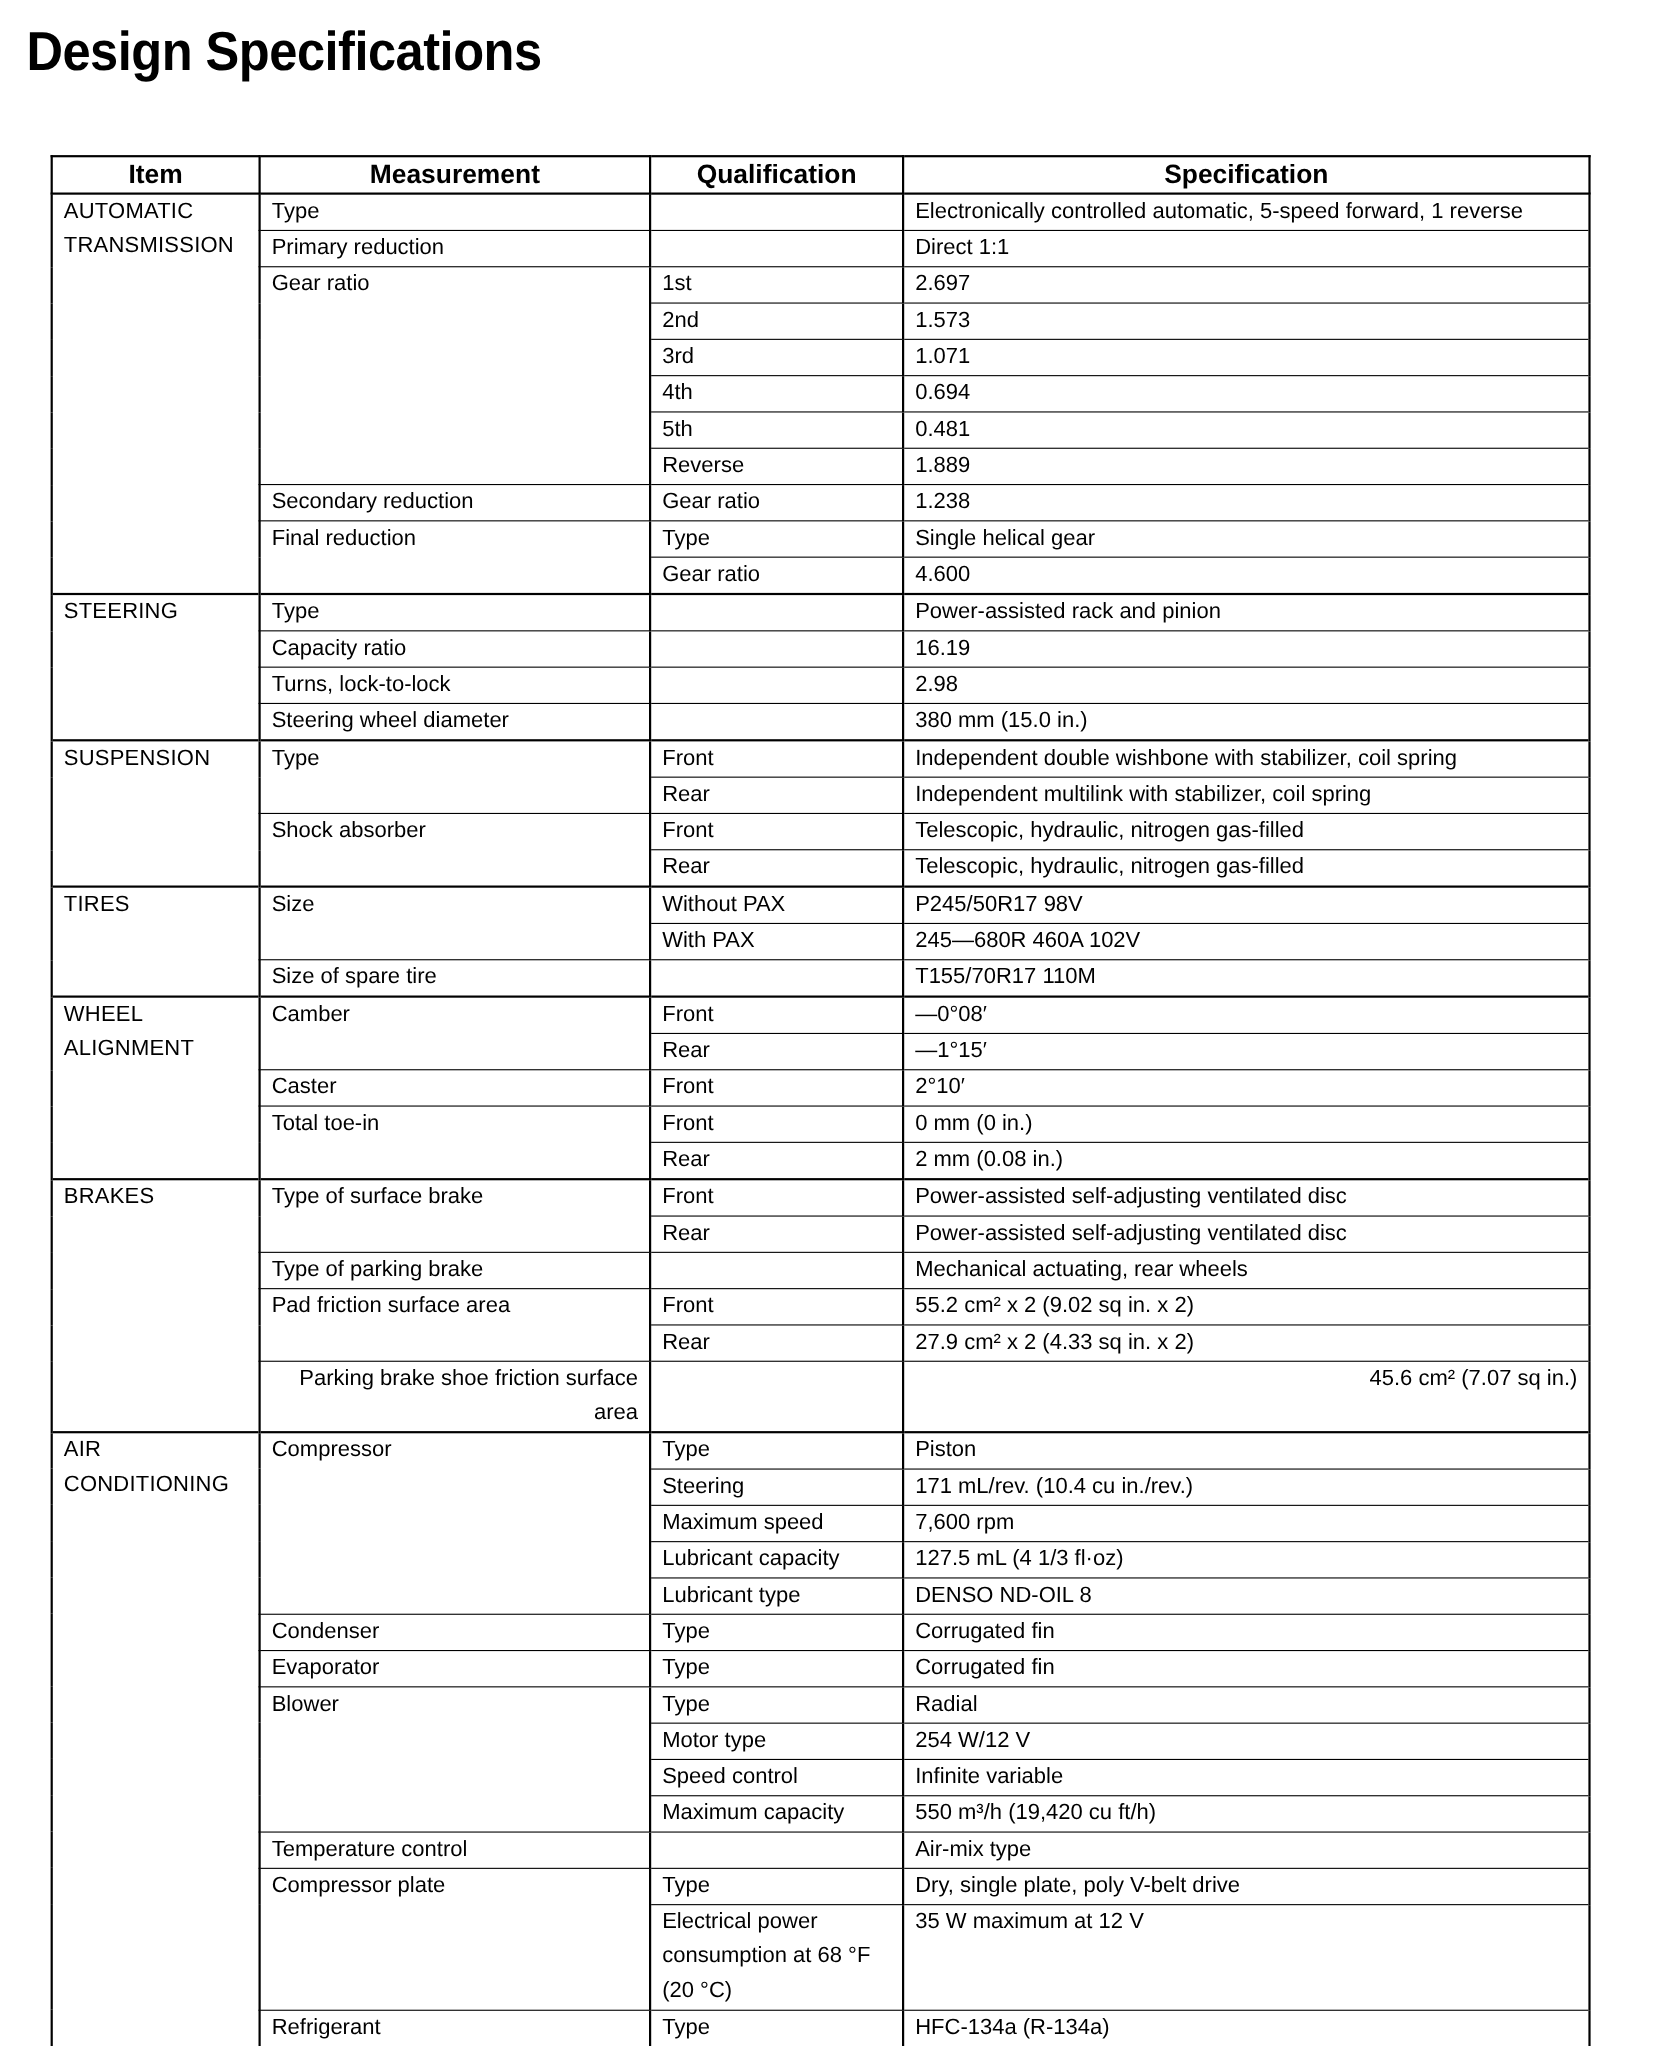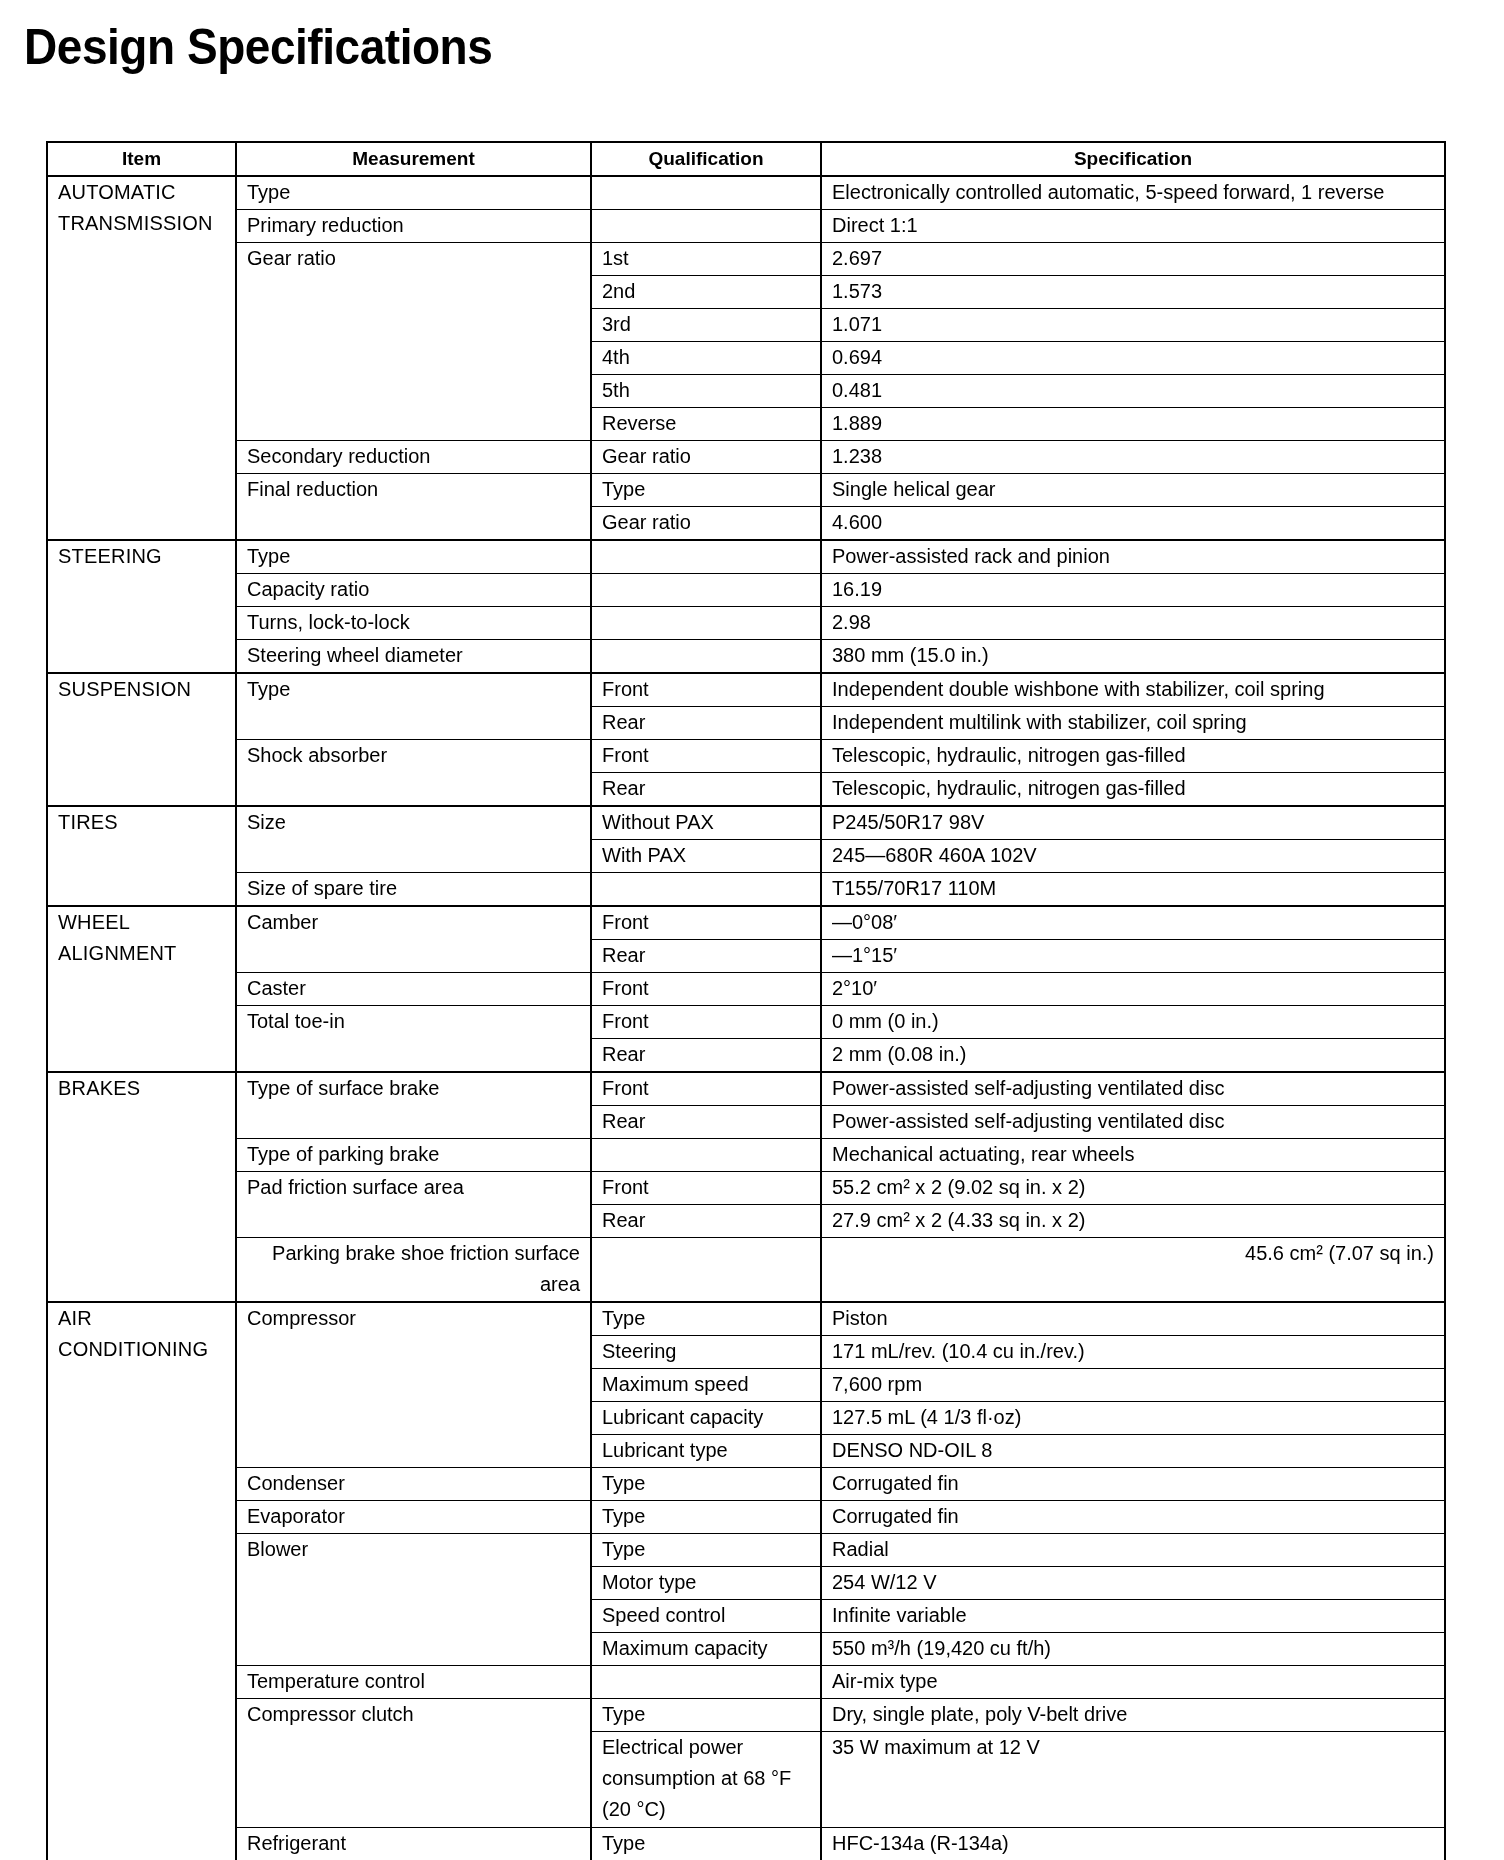--- a/index.html
+++ b/index.html
@@ -20,21 +20,21 @@
     border-collapse: collapse;
     table-layout: fixed;
     border: 2.5px solid #000;
     font-size: 20px;
   }
   table.spec col.c-item { width: 189px; }
   table.spec col.c-meas { width: 355px; }
   table.spec col.c-qual { width: 230px; }
   table.spec col.c-spec { width: 624px; }
   table.spec th {
-    font-weight: bold; font-size: 19px; text-align: center;
+    font-weight: bold; font-size: 24px; text-align: center;
     height: 32px; padding: 0 6px;
     border: 2px solid #000;
     border-bottom: 2.5px solid #000;
   }
   table.spec td {
     height: 32px; padding: 0 10px; vertical-align: top;
     line-height: 31px;
     border-left: 2px solid #000; border-right: 2px solid #000;
     border-top: 1.6px solid #000;
     white-space: nowrap;
@@ -279,21 +279,21 @@
     <tr>
       <td>Maximum capacity</td>
       <td>550 m³/h (19,420 cu ft/h)</td>
     </tr>
     <tr>
       <td>Temperature control</td>
       <td></td>
       <td>Air-mix type</td>
     </tr>
     <tr>
-      <td rowspan="2">Compressor clutch</td>
+      <td rowspan="2">Compressor plate</td>
       <td>Type</td>
       <td>Dry, single plate, poly V-belt drive</td>
     </tr>
     <tr class="t-row-3">
       <td class="wrap">Electrical power consumption at 68 °F (20 °C)</td>
       <td>35 W maximum at 12 V</td>
     </tr>
     <tr>
       <td rowspan="2">Refrigerant</td>
       <td>Type</td>

